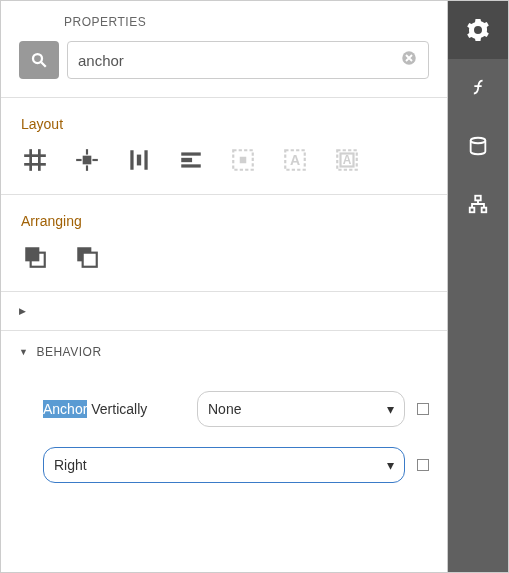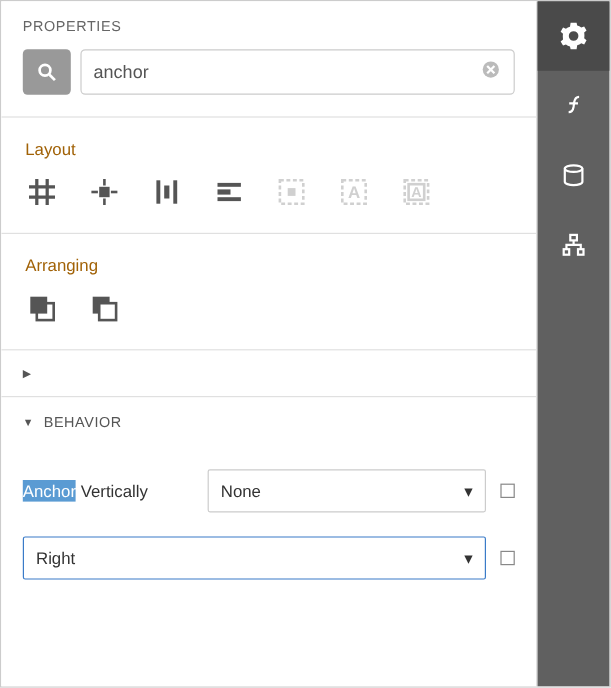--- a/index.html
+++ b/index.html
@@ -1,39 +1,39 @@
 <!DOCTYPE html>
 <html><head>
 <meta charset="utf-8">
 <style>
 * { box-sizing: border-box; margin: 0; padding: 0; font-family: Arial, sans-serif; }
 body { width: 509px; height: 573px; display: flex; background: #fff; border: 1px solid #ccc; }
 .main { flex: 1; background: #fff; overflow-y: auto; border-right: 1px solid #ccc; }
 .sidebar { width: 60px; background: #606060; display: flex; flex-direction: column; align-items: center; }
 .sidebar-item { width: 60px; height: 58px; display: flex; align-items: center; justify-content: center; cursor: pointer; color: #fff; }
 .sidebar-item.active { background: #4a4a4a; }
-.header { padding: 14px 18px 0 18px; font-size: 12px; letter-spacing: 0.5px; color: #666; }
+.header { padding: 14px 18px 0 18px; font-size: 12px; letter-spacing: 0.5px; color: #666; margin-left: 45px; }
 .search-row { padding: 12px 18px 18px 18px; display: flex; gap: 8px; }
 .search-btn { width: 40px; height: 38px; background: #999; border-radius: 4px; display: flex; align-items: center; justify-content: center; cursor: pointer; }
 .search-input-wrap { flex: 1; height: 38px; border: 1px solid #ccc; border-radius: 4px; display: flex; align-items: center; padding: 0 10px; }
 .search-input { flex: 1; border: none; outline: none; font-size: 15px; color: #555; background: transparent; }
 .clear-btn { cursor: pointer; color: #aaa; }
 .section-divider { border-top: 1px solid #e0e0e0; }
 .group-title { padding: 18px 20px 14px 20px; font-size: 14px; color: #a16207; }
 .icon-row { padding: 0 20px 20px 20px; display: flex; gap: 24px; }
 .tool-icon { width: 28px; height: 28px; cursor: pointer; display: flex; align-items: center; justify-content: center; color: #555; }
 .tool-icon.dim { color: #d0d0d0; }
 .accordion { border-top: 1px solid #e0e0e0; padding: 14px 18px; font-size: 12px; letter-spacing: 0.5px; color: #555; display: flex; align-items: center; gap: 8px; cursor: pointer; }
 .accordion .tri { font-size: 9px; }
-.behavior-body { padding: 8px 18px 22px 18px; }
+.behavior-body { padding: 8px 18px 22px 18px; margin-left: 24px; }
 .field-row { display: flex; align-items: center; gap: 12px; padding: 10px 0; font-size: 14px; color: #333; }
 .field-label { width: 142px; font-weight: bold; }
 .field-label .hl { background: #5a9bd3; color: #fff; padding: 1px 0; font-weight: normal; }
 .field-row .rest { font-weight: normal; }
-.select { flex: 1; height: 36px; border: 1px solid #ccc; border-radius: 2px; padding: 0 10px; display: flex; align-items: center; justify-content: space-between; cursor: pointer; font-size: 14px; color: #333; }
+.select { flex: 1; height: 36px; border: 1px solid #ccc; border-radius: 12px; padding: 0 10px; display: flex; align-items: center; justify-content: space-between; cursor: pointer; font-size: 14px; color: #333; }
 .select.active { border: 1px solid #3a7bc8; justify-content: space-between; }
 .checkbox { width: 12px; height: 12px; border: 1px solid #888; cursor: pointer; }
 </style>
 </head>
 <body>
 
 <div class="main">
   <div class="header">PROPERTIES</div>
 
   <div class="search-row">

